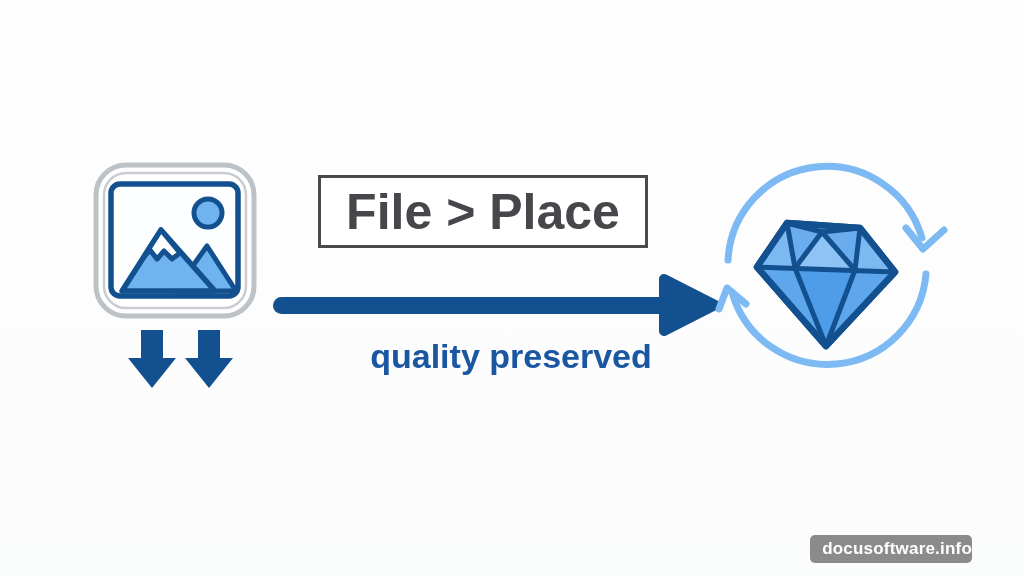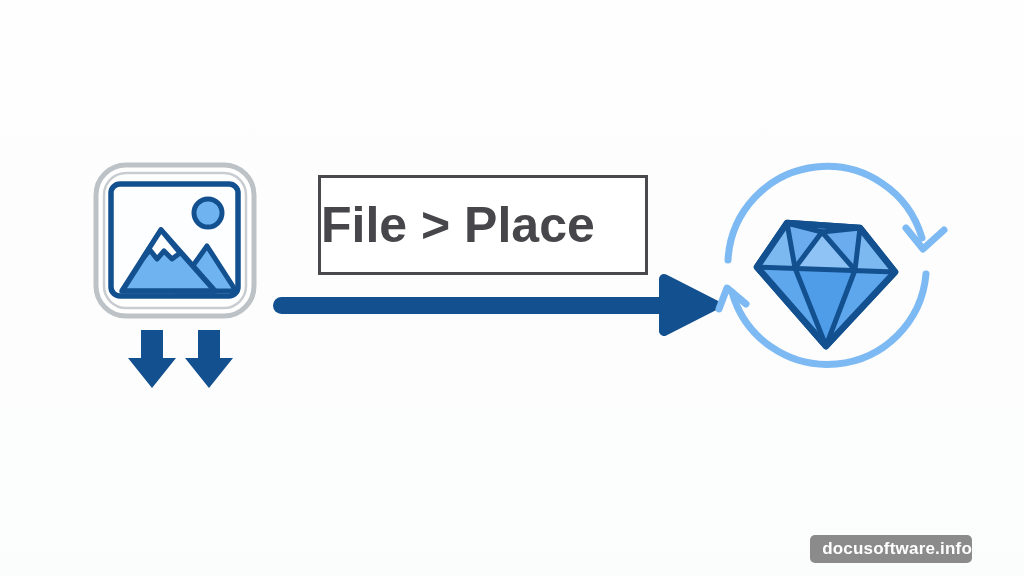--- a/index.html
+++ b/index.html
@@ -11,23 +11,23 @@
   .abs{position:absolute;}
 
   
   .image-icon{left:93px;top:162px;width:164px;height:157px;}
 
   
   .down-arrows{left:122px;top:329px;width:116px;height:62px;}
 
   
   .flow-box{
-    left:318px;top:175px;width:330px;height:100px;box-sizing:border-box;
+    left:318px;top:175px;width:330px;height:73px;box-sizing:border-box;
     background:#ffffff;border:3px solid var(--box_border,#4a4a4e);
-    display:flex;align-items:center;justify-content:flex-start;
+    display:flex;align-items:center;justify-content:center;
   }
   .flow-box span{
     font-size:50px;font-weight:bold;color:var(--box_text,#47474b);
     letter-spacing:0px;white-space:nowrap;
   }
 
   
   .flow-arrow{left:270px;top:270px;width:455px;height:68px;}
 
   
@@ -79,20 +79,21 @@
 
   <div class="abs flow-box">
     <span>File &gt; Place</span>
   </div>
 
   <svg class="abs flow-arrow" viewBox="0 0 455 68">
     <rect x="3" y="27" width="405" height="17" rx="8.5" class="fl-navy"></rect>
     <path d="M394 9 L445 35 L394 61 Z" class="fl-navy st-navy" stroke-width="10" stroke-linejoin="round"></path>
   </svg>
 
+  <div class="abs caption">quality preserved</div>
 
   <svg class="abs sync-diamond" viewBox="0 0 240 225">
     <g fill="none" class="st-sky" stroke-width="7" stroke-linecap="round" stroke-linejoin="round">
       <path d="M18 105 A 99 99 0 0 1 212 83"></path>
       <path d="M196 73 L213 94 L234 75"></path>
       <path d="M216 119 A 99 99 0 0 1 22 137"></path>
       <path d="M9 154 L17 133 L36 149"></path>
     </g>
     <g>
 

